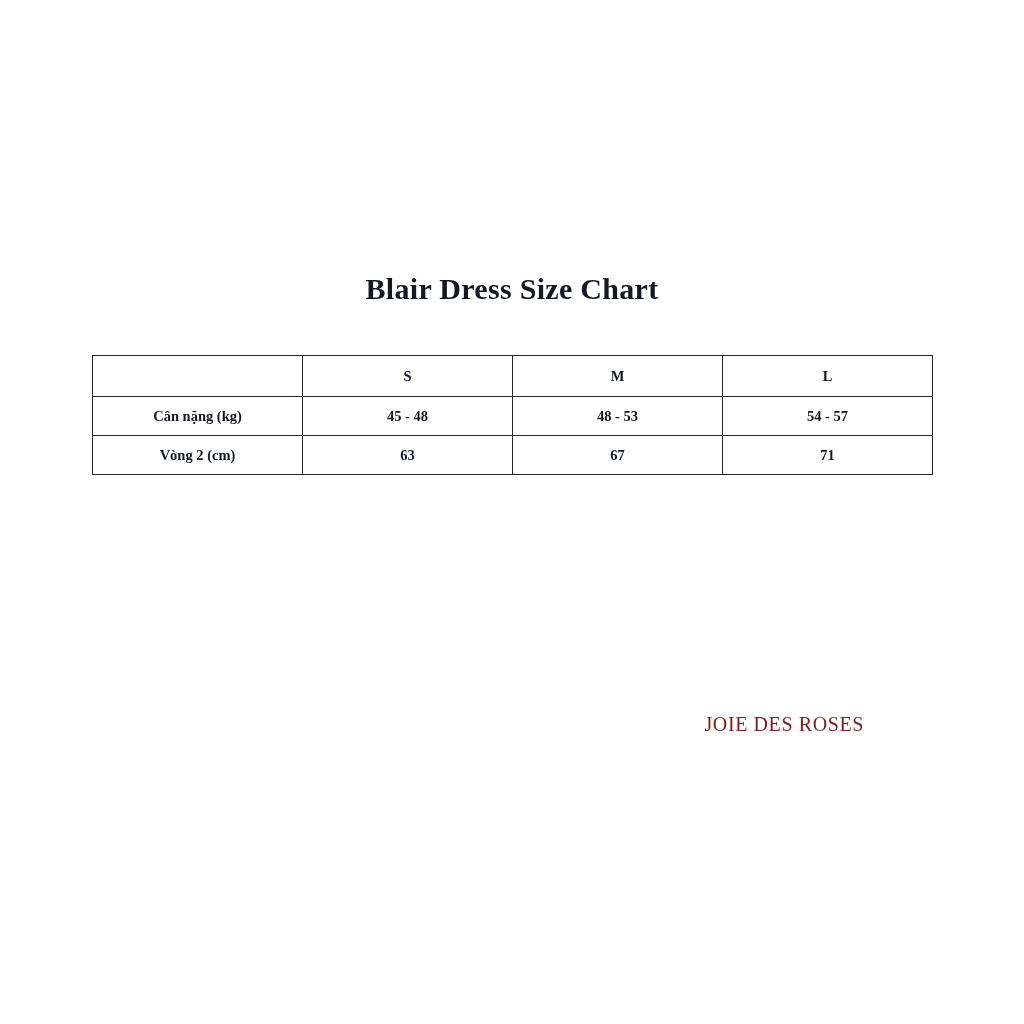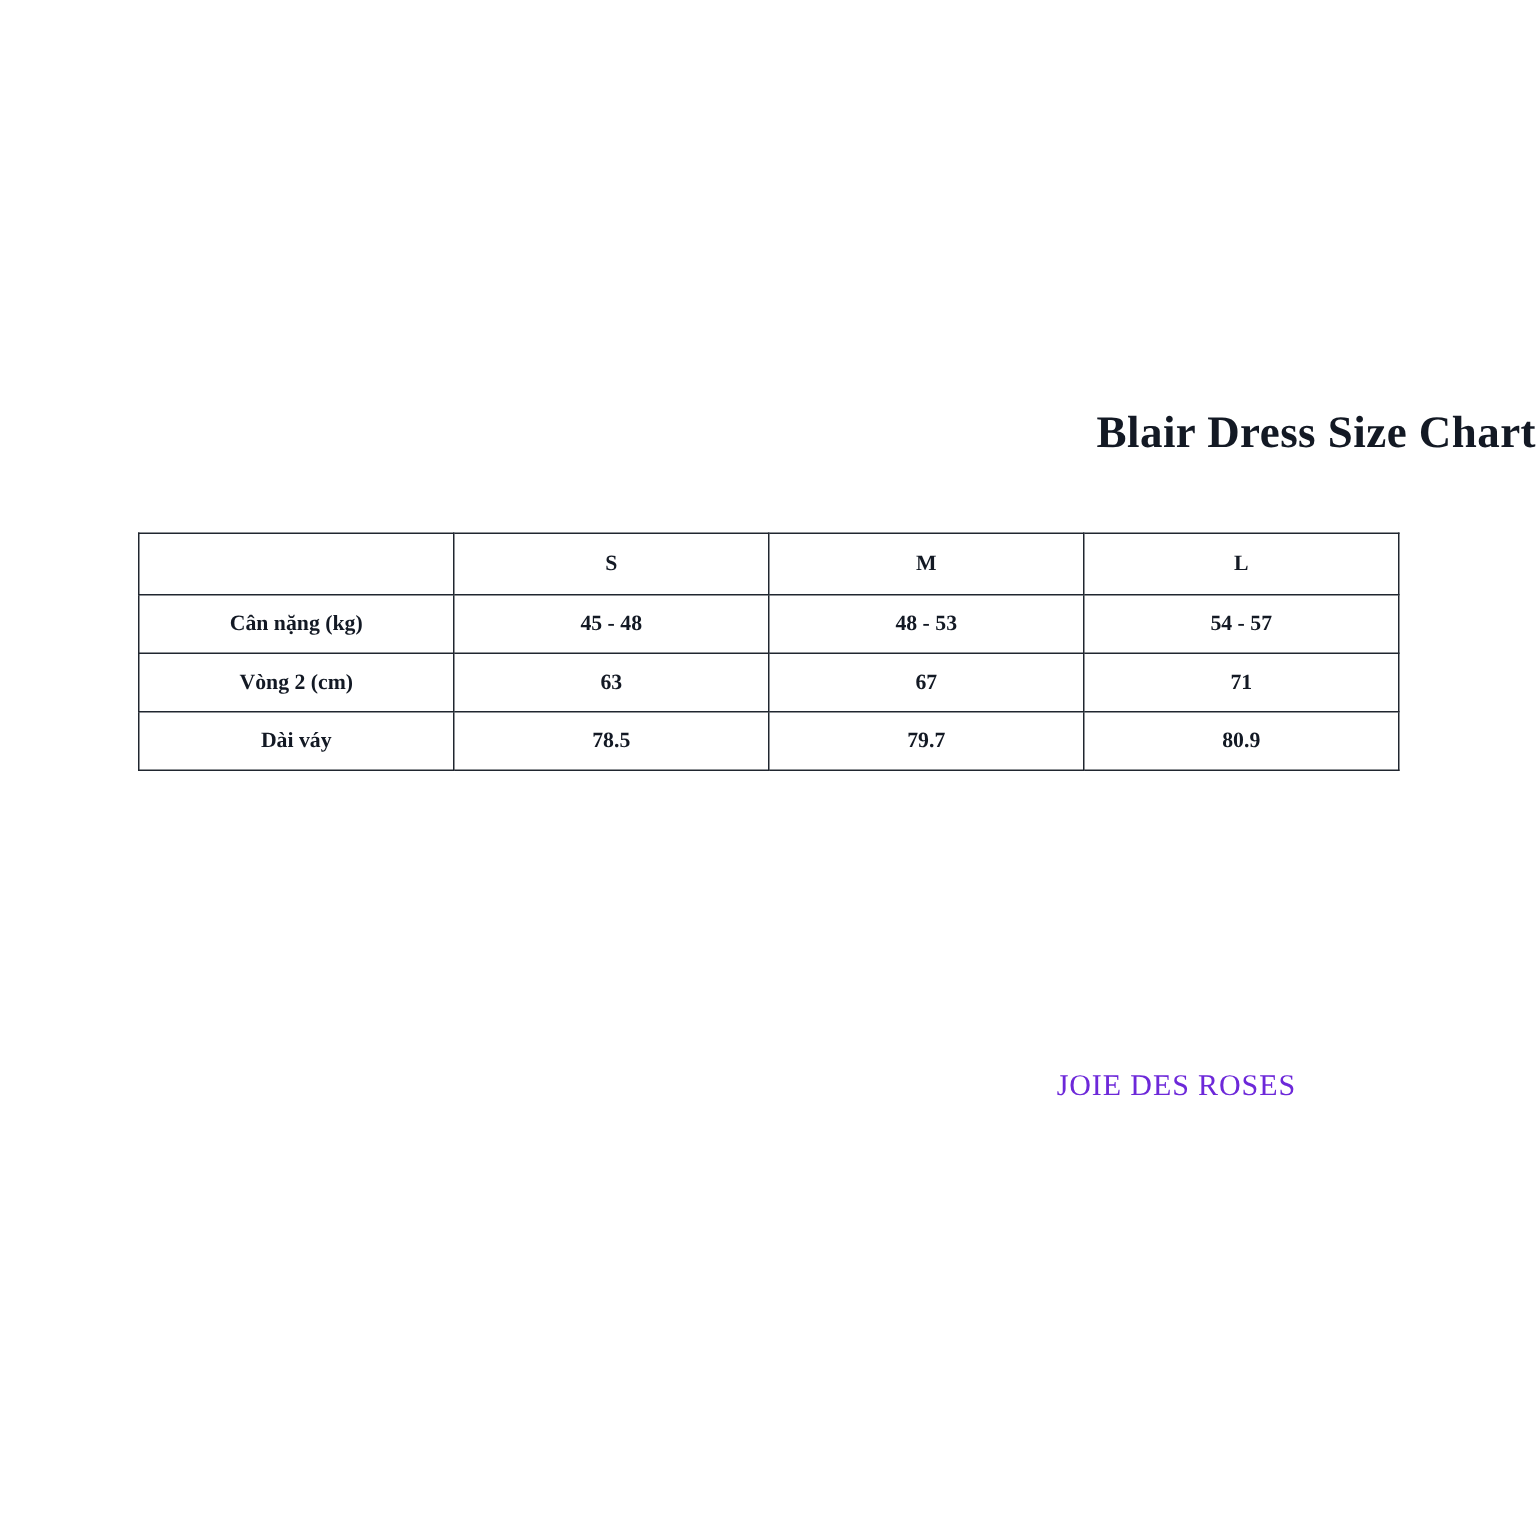--- a/index.html
+++ b/index.html
@@ -22,21 +22,21 @@
     top: 0;
     width: 1024px;
     height: 1024px;
   }
 
   .chart-title {
     position: absolute;
     left: 0;
     top: 272px;
     width: 1024px;
-    text-align: right;
+    text-align: center;
     font-size: 30px;
     font-weight: bold;
     letter-spacing: 0.3px;
     color: #131924;
   }
 
   .size-table {
     position: absolute;
     left: 92px;
     top: 355px;
@@ -81,21 +81,21 @@
   .brand {
     position: absolute;
     left: 0;
     top: 713px;
     width: 952px;
     padding-right: 88px;
     box-sizing: border-box;
     text-align: right;
     font-size: 20px;
     letter-spacing: 0.6px;
-    color: #6d28d9;
+    color: #7f1d1d;
   }
 </style>
 </head>
 <body>
 
 <div class="page">
 
   <div class="chart-title">Blair Dress Size Chart</div>
 
   <table class="size-table">
@@ -119,24 +119,18 @@
         <td>45 - 48</td>
         <td>48 - 53</td>
         <td>54 - 57</td>
       </tr>
       <tr>
         <td class="row-label">Vòng 2 (cm)</td>
         <td>63</td>
         <td>67</td>
         <td>71</td>
       </tr>
-      <tr>
-        <td class="row-label">Dài váy</td>
-        <td>78.5</td>
-        <td>79.7</td>
-        <td>80.9</td>
-      </tr>
     </tbody>
   </table>
 
   <div class="brand">JOIE DES ROSES</div>
 
 </div>
 
 </body></html>

